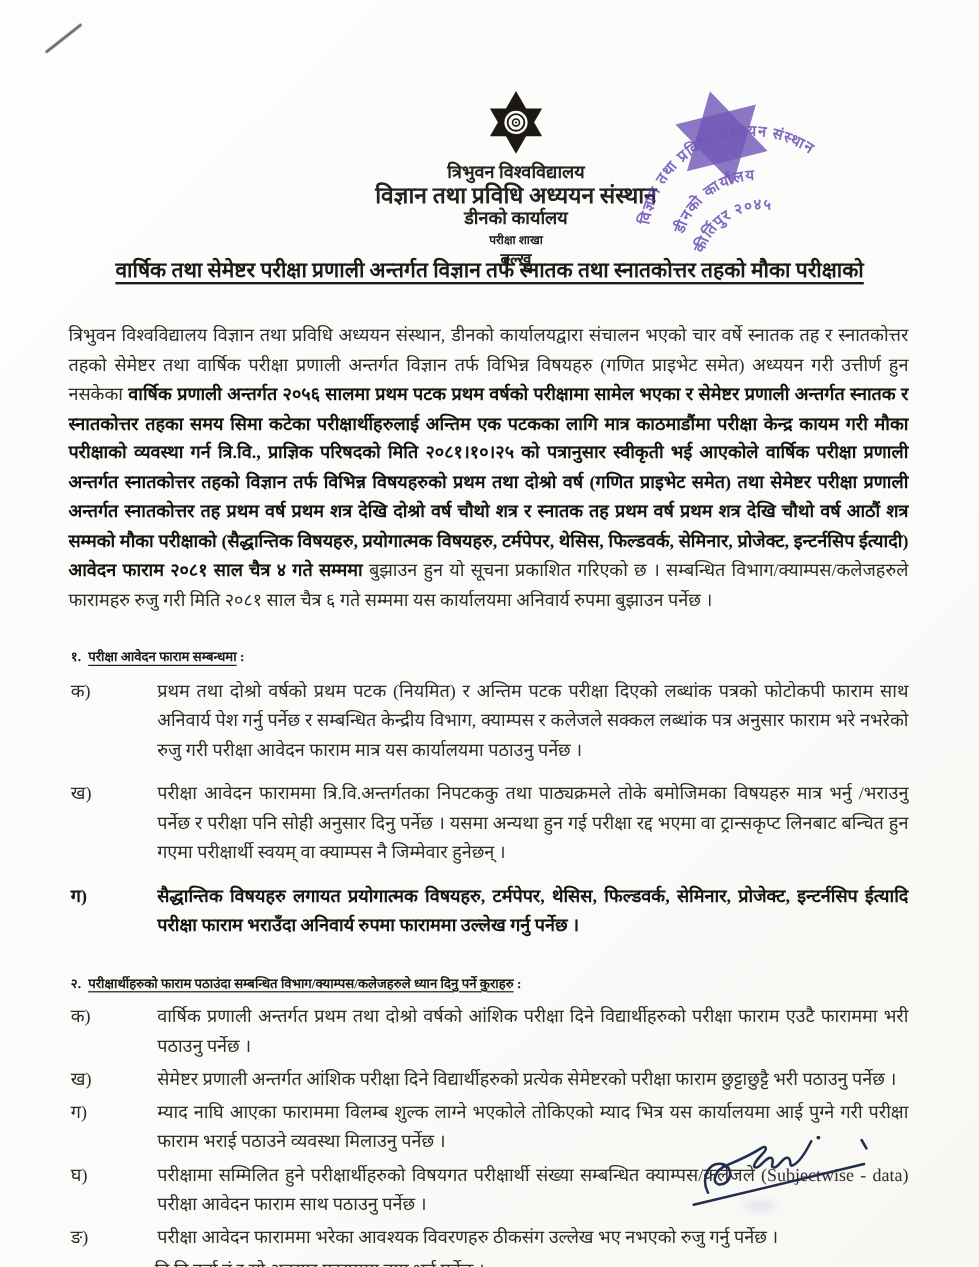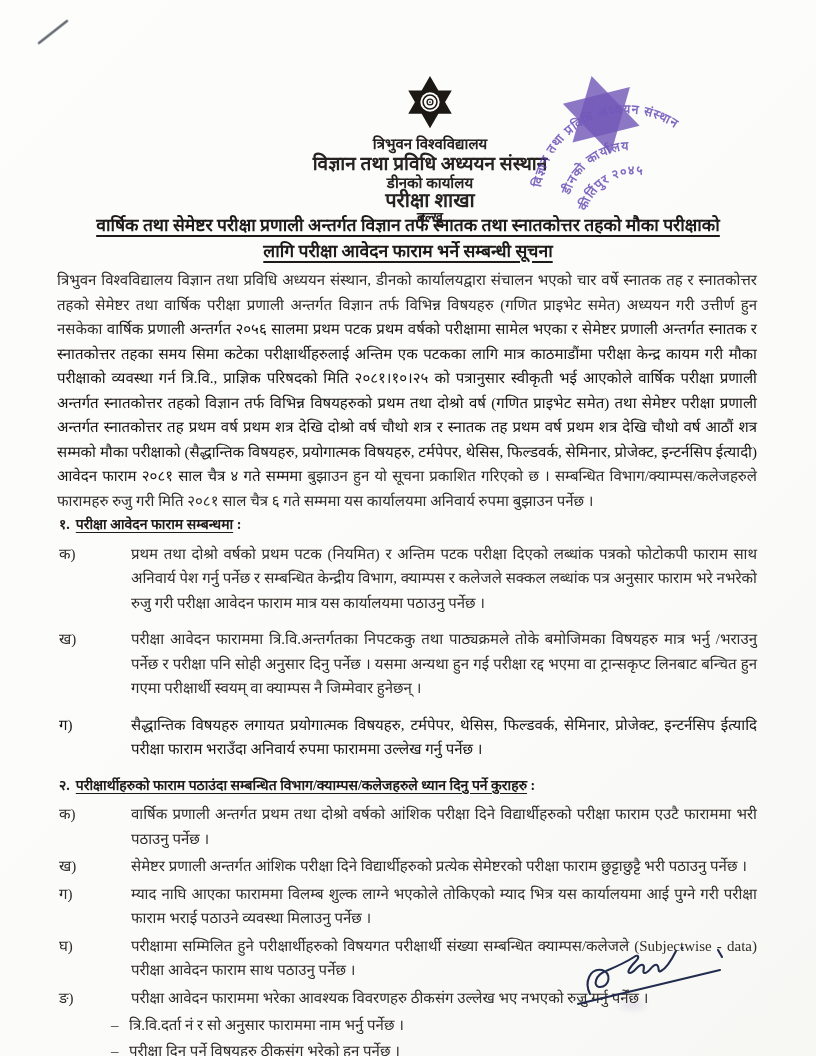--- a/index.html
+++ b/index.html
@@ -13,31 +13,31 @@
     color:#2f2b27;
   }
   .smudge{position:absolute;border-radius:50%;filter:blur(3px);pointer-events:none;}
   
   .header{position:absolute;left:180px;top:74px;width:500px;text-align:center;}
   .logo{display:block;margin:0 auto 4px auto;}
   .org-line{line-height:17px;font-weight:bold;color:#262220;}
   .org-line.l1{font-size:15px;}
   .org-line.l2{font-size:19px;line-height:22px;}
   .org-line.l3{font-size:15px;}
-  .org-line.l4{font-size:20px;}
+  .org-line.l4{font-size:10px;}
   .org-line.l5{font-size:14px;}
   .stamp{position:absolute;left:518px;top:62px;width:180px;height:165px;opacity:.85;}
   
   .title{position:absolute;left:60px;right:60px;top:212px;text-align:center;
          font-size:17.5px;font-weight:bold;color:#1d1a17;line-height:26px;}
   .title .u{text-decoration:underline;text-underline-offset:4px;text-decoration-thickness:1.5px;margin-top:22px;}
   
   .content{position:absolute;left:57px;right:59px;top:268px;font-size:15px;line-height:24.5px;text-align:justify;}
-  .b{font-weight:normal;color:#161310;}
-  .sec-head{margin-top:0;margin-bottom:4px;font-weight:bold;color:#1d1a17;font-size:14px;}
+  .b{font-weight:bold;color:#161310;}
+  .sec-head{margin-top:23px;margin-bottom:4px;font-weight:bold;color:#1d1a17;font-size:11px;}
   .sec-head .num{display:inline-block;margin-right:6px;}
   .sec-head .u{text-decoration:underline;text-underline-offset:3px;}
   .item{display:flex;margin-bottom:12px;}
   .tight .item{margin-bottom:3px;}
   .item .marker{flex:none;width:28px;}
   .item .itext{flex:1;text-align:justify;margin-left:44px;}
   .sub{display:flex;padding-left:24px;margin-bottom:1px;}
   .sub .marker{flex:none;width:18px;}
   .sub .itext{flex:1;}
   .section{margin-left:2px;}
@@ -90,21 +90,20 @@
         <textPath href="#arcMid">डीनको कार्यालय</textPath>
       </text>
       <text font-size="12.5" font-weight="bold" letter-spacing="1" fill="#5b3dae" fill-opacity="0.9" font-family="Liberation Serif, DejaVu Serif, serif">
         <textPath href="#arcBot">कीर्तिपुर २०४५</textPath>
       </text>
     </g>
   </svg>
 
   <div class="title">
     <span class="u">वार्षिक तथा सेमेष्टर परीक्षा प्रणाली अन्तर्गत विज्ञान तर्फ स्नातक तथा स्नातकोत्तर तहको मौका परीक्षाको</span><br>
-    <span class="u">लागि परीक्षा आवेदन फाराम भर्ने सम्बन्धी सूचना</span>
   </div>
 
   <div class="content">
 
     <div>
       <span>त्रिभुवन विश्वविद्यालय विज्ञान तथा प्रविधि अध्ययन संस्थान, डीनको कार्यालयद्वारा संचालन भएको चार वर्षे स्नातक तह र स्नातकोत्तर तहको सेमेष्टर तथा वार्षिक परीक्षा प्रणाली अन्तर्गत विज्ञान तर्फ विभिन्न विषयहरु (गणित प्राइभेट समेत) अध्ययन गरी उत्तीर्ण हुन नसकेका </span><span class="b">वार्षिक प्रणाली अन्तर्गत २०५६ सालमा प्रथम पटक प्रथम वर्षको परीक्षामा सामेल भएका र सेमेष्टर प्रणाली अन्तर्गत स्नातक र स्नातकोत्तर तहका समय सिमा कटेका परीक्षार्थीहरुलाई अन्तिम एक पटकका लागि मात्र काठमाडौंमा परीक्षा केन्द्र कायम गरी मौका परीक्षाको व्यवस्था गर्न त्रि.वि., प्राज्ञिक परिषदको मिति २०८१।१०।२५ को पत्रानुसार स्वीकृती भई आएकोले वार्षिक परीक्षा प्रणाली अन्तर्गत स्नातकोत्तर तहको विज्ञान तर्फ विभिन्न विषयहरुको प्रथम तथा दोश्रो वर्ष (गणित प्राइभेट समेत) तथा सेमेष्टर परीक्षा प्रणाली अन्तर्गत स्नातकोत्तर तह प्रथम वर्ष प्रथम शत्र देखि दोश्रो वर्ष चौथो शत्र र स्नातक तह प्रथम वर्ष प्रथम शत्र देखि चौथो वर्ष आठौं शत्र सम्मको मौका परीक्षाको (सैद्धान्तिक विषयहरु, प्रयोगात्मक विषयहरु, टर्मपेपर, थेसिस, फिल्डवर्क, सेमिनार, प्रोजेक्ट, इन्टर्नसिप ईत्यादी) आवेदन फाराम २०८१ साल चैत्र ४ गते सम्ममा </span><span>बुझाउन हुन यो सूचना प्रकाशित गरिएको छ । सम्बन्धित विभाग/क्याम्पस/कलेजहरुले फारामहरु रुजु गरी मिति २०८१ साल चैत्र ६ गते सम्ममा यस कार्यालयमा अनिवार्य रुपमा बुझाउन पर्नेछ ।</span>
     </div>
 
     <div class="section">
       <div class="sec-head">

